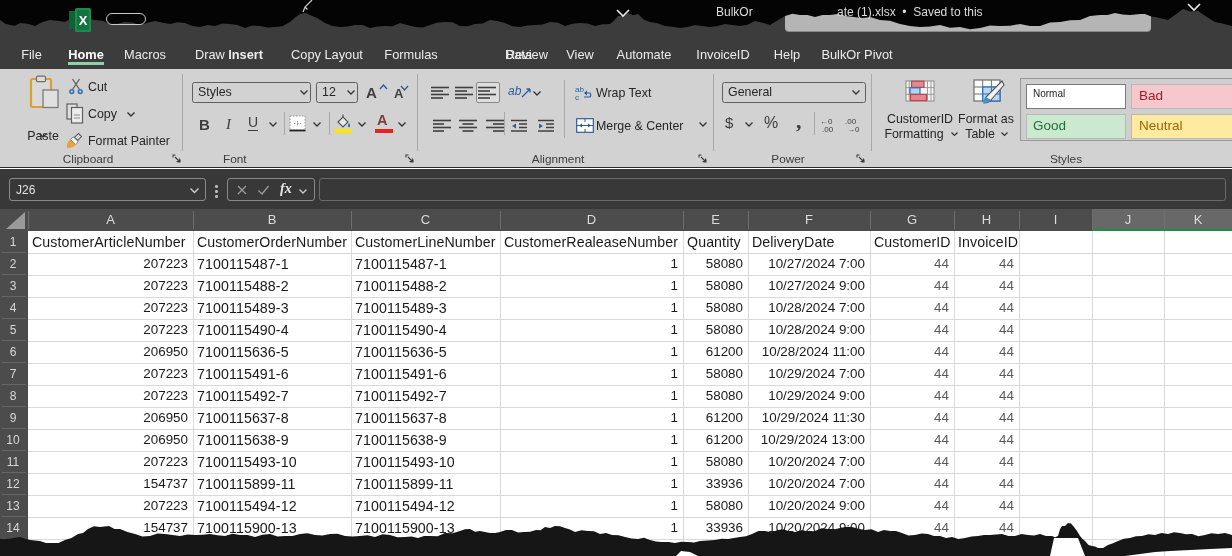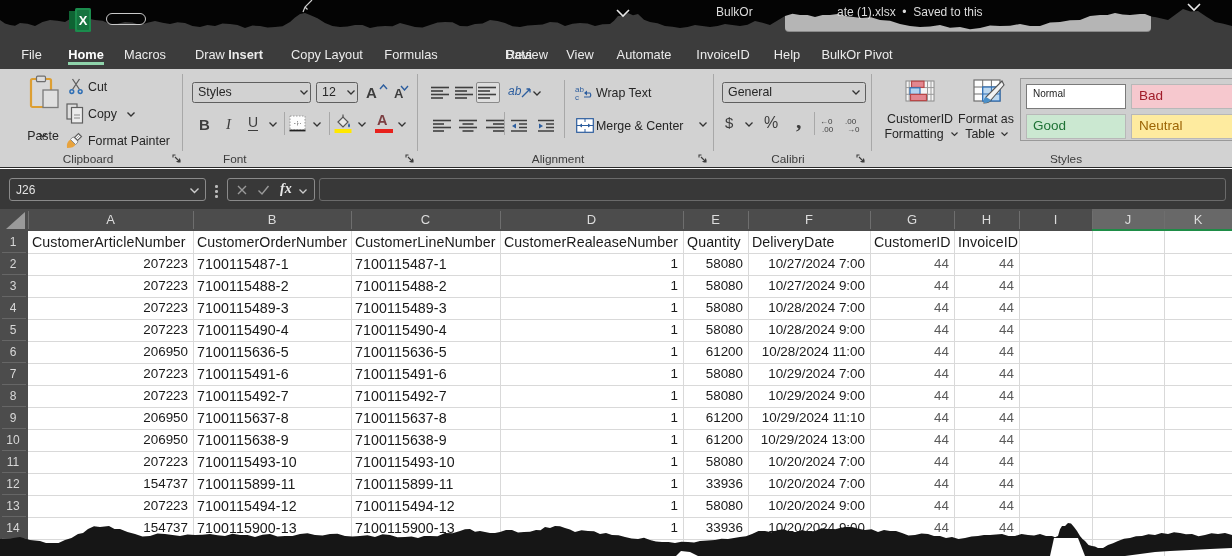--- a/index.html
+++ b/index.html
@@ -50,21 +50,21 @@
 <div class="a tab" style="left:797px;top:47px;width:120px;text-align:center;">BulkOr Pivot</div>
 <div class="a" style="left:68px;top:62px;width:36px;height:2.5px;background:#8fd3ab;"></div>
 <div class="a" style="left:0;top:69px;width:1232px;height:99px;background:#d2d2d2;border-bottom:1px solid #2a2a2a;box-sizing:border-box;"></div>
 <div class="a" style="left:182px;top:74px;width:1px;height:77px;background:#a8a8a8;"></div>
 <div class="a" style="left:417px;top:74px;width:1px;height:77px;background:#a8a8a8;"></div>
 <div class="a" style="left:713px;top:74px;width:1px;height:77px;background:#a8a8a8;"></div>
 <div class="a" style="left:871px;top:74px;width:1px;height:77px;background:#a8a8a8;"></div>
 <div class="a lab" style="left:18px;top:151.5px;width:140px;text-align:center;">Clipboard</div>
 <div class="a lab" style="left:223px;top:151.5px;width:140px;">Font</div>
 <div class="a lab" style="left:488px;top:151.5px;width:140px;text-align:center;">Alignment</div>
-<div class="a lab" style="left:718px;top:151.5px;width:140px;text-align:center;">Calibri</div>
+<div class="a lab" style="left:718px;top:151.5px;width:140px;text-align:center;">Power</div>
 <div class="a lab" style="left:996px;top:151.5px;width:140px;text-align:center;">Styles</div>
 <svg class="a" style="left:172px;top:154px" width="9" height="9" viewBox="0 0 9 9">
     <path d="M1,3.5 V1 H3.5 M5.5,8 H8 V5.5 M3,3 L7.5,7.5 M7.5,4.5 V7.5 H4.5" stroke="#3c3c3c" stroke-width="1.1" fill="none"></path>
   </svg>
 <svg class="a" style="left:405px;top:154px" width="9" height="9" viewBox="0 0 9 9">
     <path d="M1,3.5 V1 H3.5 M5.5,8 H8 V5.5 M3,3 L7.5,7.5 M7.5,4.5 V7.5 H4.5" stroke="#3c3c3c" stroke-width="1.1" fill="none"></path>
   </svg>
 <svg class="a" style="left:698px;top:154px" width="9" height="9" viewBox="0 0 9 9">
     <path d="M1,3.5 V1 H3.5 M5.5,8 H8 V5.5 M3,3 L7.5,7.5 M7.5,4.5 V7.5 H4.5" stroke="#3c3c3c" stroke-width="1.1" fill="none"></path>
   </svg>
@@ -462,21 +462,21 @@
 <div class="cn" style="left:500px;top:385px;width:178px;text-align:right;">1</div>
 <div class="cn" style="left:683px;top:385px;width:60px;text-align:right;">58080</div>
 <div class="cn" style="left:748px;top:385px;width:117px;text-align:right;">10/29/2024 9:00</div>
 <div class="cn" style="left:870px;top:385px;width:79px;text-align:right;color:#5a5a5a;">44</div>
 <div class="cn" style="left:954px;top:385px;width:60px;text-align:right;color:#5a5a5a;">44</div>
 <div class="cn" style="left:28px;top:407px;width:160px;text-align:right;">206950</div>
 <div class="a ct" style="left:197px;top:407px;">7100115637-8</div>
 <div class="a ct" style="left:355px;top:407px;">7100115637-8</div>
 <div class="cn" style="left:500px;top:407px;width:178px;text-align:right;">1</div>
 <div class="cn" style="left:683px;top:407px;width:60px;text-align:right;">61200</div>
-<div class="cn" style="left:748px;top:407px;width:117px;text-align:right;">10/29/2024 11:10</div>
+<div class="cn" style="left:748px;top:407px;width:117px;text-align:right;">10/29/2024 11:30</div>
 <div class="cn" style="left:870px;top:407px;width:79px;text-align:right;color:#5a5a5a;">44</div>
 <div class="cn" style="left:954px;top:407px;width:60px;text-align:right;color:#5a5a5a;">44</div>
 <div class="cn" style="left:28px;top:429px;width:160px;text-align:right;">206950</div>
 <div class="a ct" style="left:197px;top:429px;">7100115638-9</div>
 <div class="a ct" style="left:355px;top:429px;">7100115638-9</div>
 <div class="cn" style="left:500px;top:429px;width:178px;text-align:right;">1</div>
 <div class="cn" style="left:683px;top:429px;width:60px;text-align:right;">61200</div>
 <div class="cn" style="left:748px;top:429px;width:117px;text-align:right;">10/29/2024 13:00</div>
 <div class="cn" style="left:870px;top:429px;width:79px;text-align:right;color:#5a5a5a;">44</div>
 <div class="cn" style="left:954px;top:429px;width:60px;text-align:right;color:#5a5a5a;">44</div>

